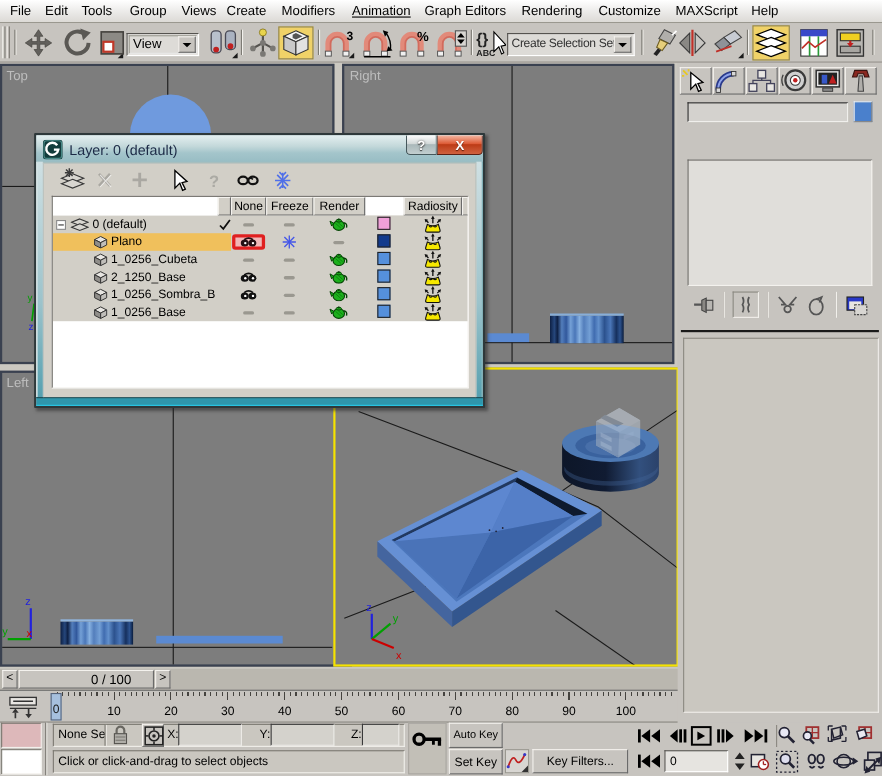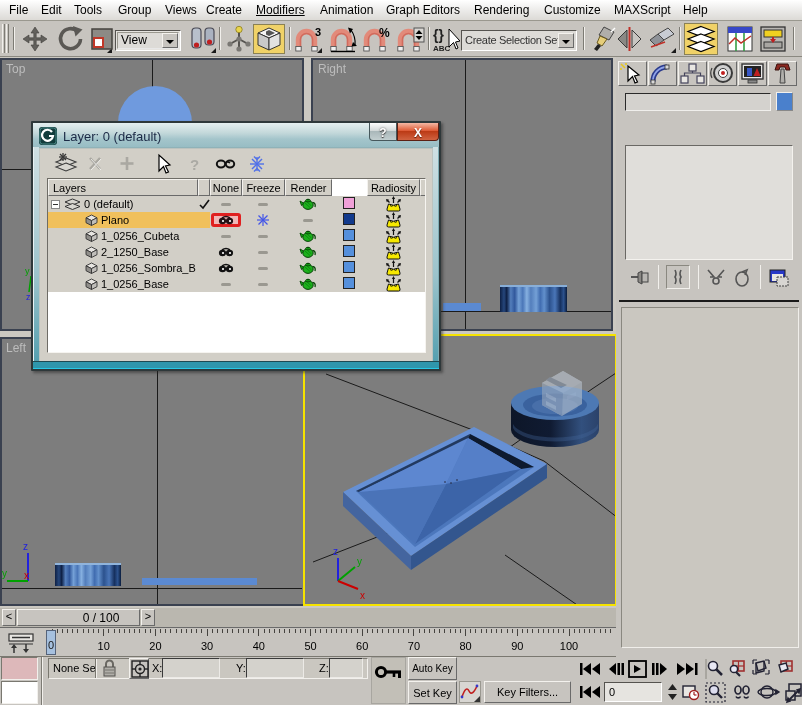--- a/index.html
+++ b/index.html
@@ -16,22 +16,22 @@
 <body>
 
 <div class="abs" style="left:0;top:0;width:802px;height:21px;background:linear-gradient(#ffffff,#e9e8e6 60%,#dcdad6);border-bottom:1px solid #9a988f;">
   <div style="position:absolute;top:3px;left:0;width:802px;height:15px;font-size:12px;color:#000;">
     <span style="position:absolute;left:9px;">File</span>
     <span style="position:absolute;left:41px;">Edit</span>
     <span style="position:absolute;left:74px;">Tools</span>
     <span style="position:absolute;left:118px;">Group</span>
     <span style="position:absolute;left:165px;">Views</span>
     <span style="position:absolute;left:206px;">Create</span>
-    <span style="position:absolute;left:256px;text-decoration:underline;">Modifiers</span>
-    <span style="position:absolute;left:320px;">Animation</span>
+    <span style="position:absolute;left:256px;">Modifiers</span>
+    <span style="position:absolute;left:320px;text-decoration:underline;">Animation</span>
     <span style="position:absolute;left:386px;">Graph Editors</span>
     <span style="position:absolute;left:474px;">Rendering</span>
     <span style="position:absolute;left:544px;">Customize</span>
     <span style="position:absolute;left:614px;">MAXScript</span>
     <span style="position:absolute;left:683px;">Help</span>
   </div>
 </div>
 
 <div id="toolbar" class="abs" style="left:0;top:21px;width:802px;height:36px;background:#c7c4bf;border-bottom:1px solid #8a8880;">
 
@@ -562,20 +562,23 @@
 
   <div class="abs" style="left:1px;top:0px;width:37px;height:23px;background:#ddb8ba;border:1px solid #7a7870;border-right-color:#f2f0ec;border-bottom-color:#f2f0ec;"></div>
   <div class="abs" style="left:1px;top:24px;width:37px;height:23px;background:#ffffff;border:1px solid #7a7870;border-right-color:#f2f0ec;border-bottom-color:#f2f0ec;"></div>
   <div class="abs" style="left:41px;top:0px;width:2px;height:48px;border-left:1px solid #7d7b74;border-right:1px solid #f2f0ec;"></div>
 
   <div class="abs" style="left:48px;top:1px;width:320px;height:21px;background:#cac7c0;border:1px solid #7a7870;border-right-color:#f2f0ec;border-bottom-color:#f2f0ec;">
     <span class="abs" style="left:4px;top:3px;font-size:11px;white-space:nowrap;">None Se</span>
     <div class="abs" style="left:46px;top:0;width:1px;height:19px;border-left:1px solid #7a7870;border-right:1px solid #f2f0ec;"></div>
   </div>
 
+  <div class="abs" style="left:48px;top:25px;width:320px;height:21px;background:#cac7c0;border:1px solid #7a7870;border-right-color:#f2f0ec;border-bottom-color:#f2f0ec;">
+    <span class="abs" style="left:4px;top:3px;font-size:11px;white-space:nowrap;">Click or click-and-drag to select objects</span>
+  </div>
 
   <svg class="abs" style="left:102px;top:2px;" width="15" height="19" viewBox="0 0 15 19">
     <path d="M4 8 V5 a3.5 3.5 0 0 1 7 0 V8" fill="none" stroke="#6a6862" stroke-width="2"></path>
     <rect x="2" y="8" width="11" height="9" fill="#b0aea8" stroke="#55534f" stroke-width="1"></rect>
     <line x1="3" y1="11" x2="12" y2="11" stroke="#77756f" stroke-width="1"></line>
     <line x1="3" y1="14" x2="12" y2="14" stroke="#77756f" stroke-width="1"></line>
   </svg>
 
   <div class="abs raised btn" style="left:129px;top:1px;width:20px;height:21px;">
     <svg width="20" height="21" viewBox="0 0 20 21">
@@ -788,23 +791,20 @@
           <line x1="204" y1="4.5" x2="207" y2="7.5"></line>
             <line x1="210" y1="4.5" x2="207" y2="7.5"></line>
           <line x1="204" y1="19.5" x2="207" y2="16.5"></line>
             <line x1="210" y1="19.5" x2="207" y2="16.5"></line>
         </g>
       </svg>
 
       <div class="abs" style="left:7px;top:29px;width:379px;height:175px;background:#fff;border:1px solid #6e6c66;border-right-color:#f6f4f0;border-bottom-color:#f6f4f0;overflow:hidden;">
 
         <div class="abs" style="left:0;top:0;width:378px;height:17px;font-size:11px;">
-          <div class="abs raised" style="left:0;top:0;width:150px;height:17px;background:#d2cfc7;">
-              <span style="position:absolute;left:4px;top:2px;">Layers</span>
-            </div>
           <div class="abs raised" style="left:150px;top:0;width:12px;height:17px;background:#d2cfc7;"></div>
           <div class="abs raised" style="left:162px;top:0;width:32px;height:17px;background:#d2cfc7;text-align:center;"><span style="position:relative;top:2px;">None</span></div>
           <div class="abs raised" style="left:194px;top:0;width:43px;height:17px;background:#d2cfc7;text-align:center;"><span style="position:relative;top:2px;">Freeze</span></div>
           <div class="abs raised" style="left:237px;top:0;width:47px;height:17px;background:#d2cfc7;text-align:center;"><span style="position:relative;top:2px;">Render</span></div>
           <div class="abs raised" style="left:284px;top:17px;width:35px;height:17px;background:#d2cfc7;text-align:center;"><span style="position:relative;top:2px;">Color</span></div>
           <div class="abs raised" style="left:319px;top:0;width:53px;height:17px;background:#d2cfc7;text-align:center;"><span style="position:relative;top:2px;">Radiosity</span></div>
           <div class="abs raised" style="left:372px;top:0;width:8px;height:17px;background:#d2cfc7;"></div>
         </div>
 
         <div class="abs" style="left:0;top:17px;width:378px;height:96px;background:#d2cfc7;"></div>

